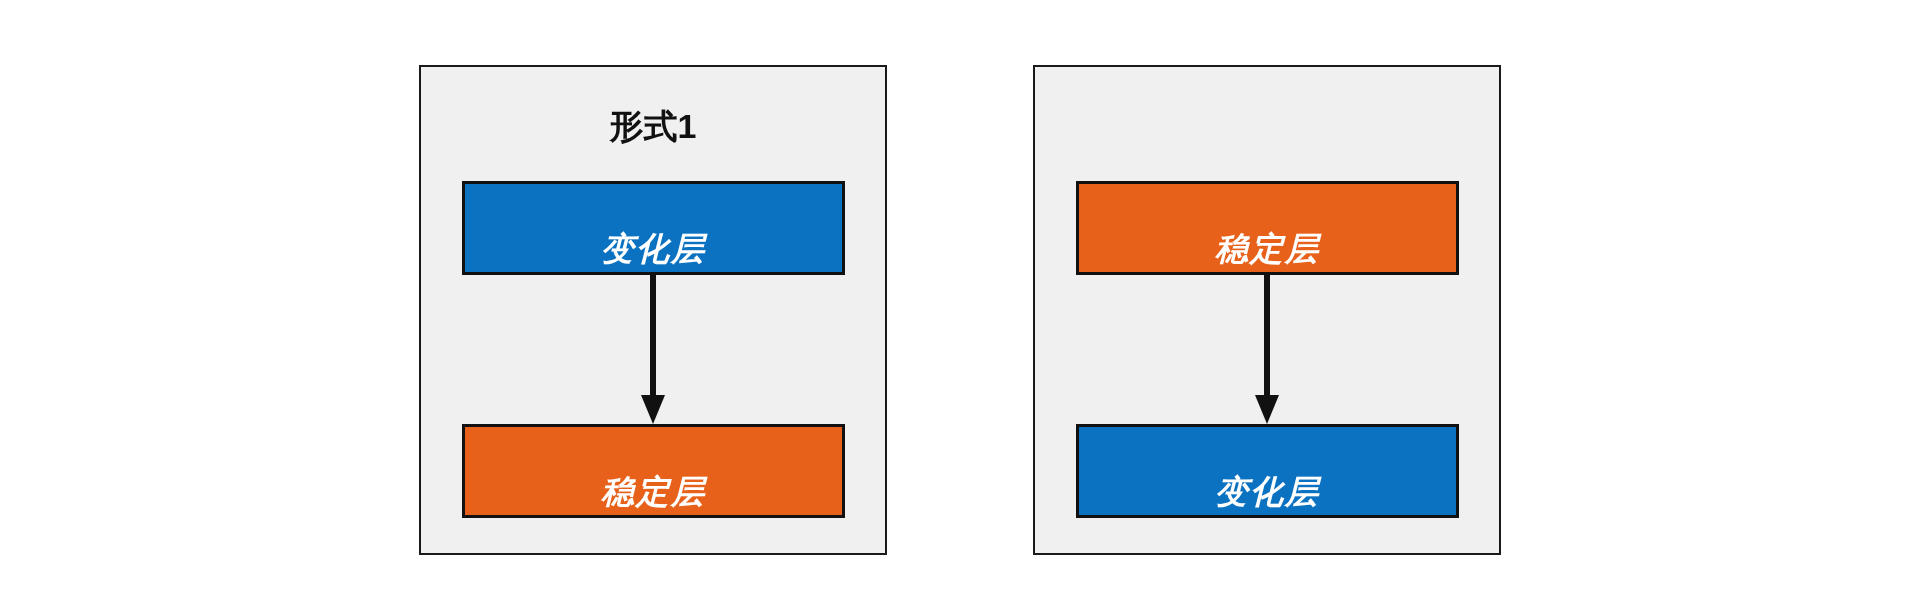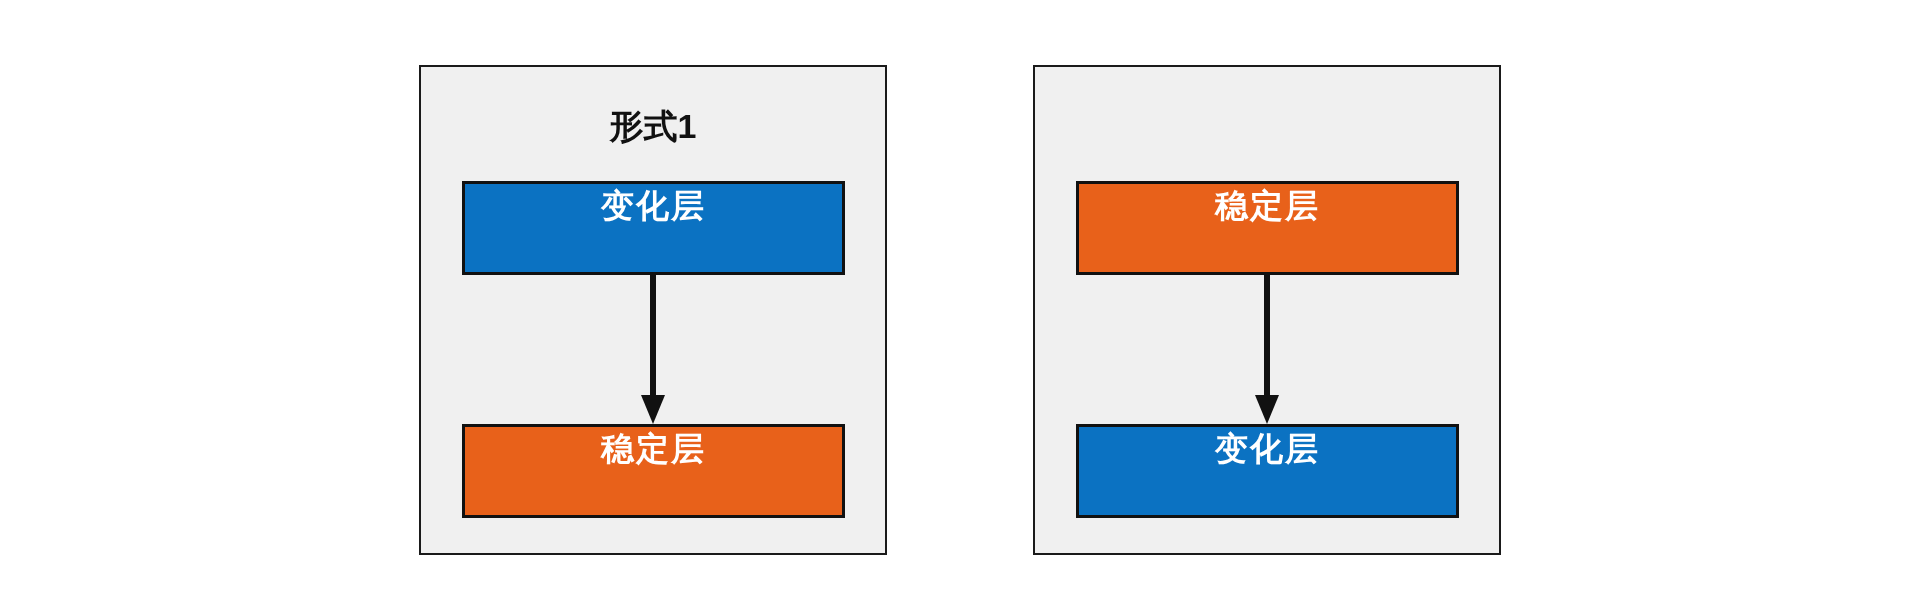--- a/index.html
+++ b/index.html
@@ -37,26 +37,27 @@
     font-weight: 600;
     color: #111111;
   }
   .layer-box {
     position: absolute;
     left: 41px;
     width: 383px;
     height: 94px;
     border: 3px solid #111111;
     display: flex;
-    align-items: flex-start;
+    align-items: flex-end;
     justify-content: center;
     font-size: 33px;
     font-weight: 600;
     color: #ffffff;
     letter-spacing: 2px;
+    font-style: italic;
   }
   .layer-box.top { top: 114px; }
   .layer-box.bottom { top: 357px; }
   .arrow {
     position: absolute;
     top: 208px;
     left: 217px;
     width: 30px;
     height: 149px;
   }

